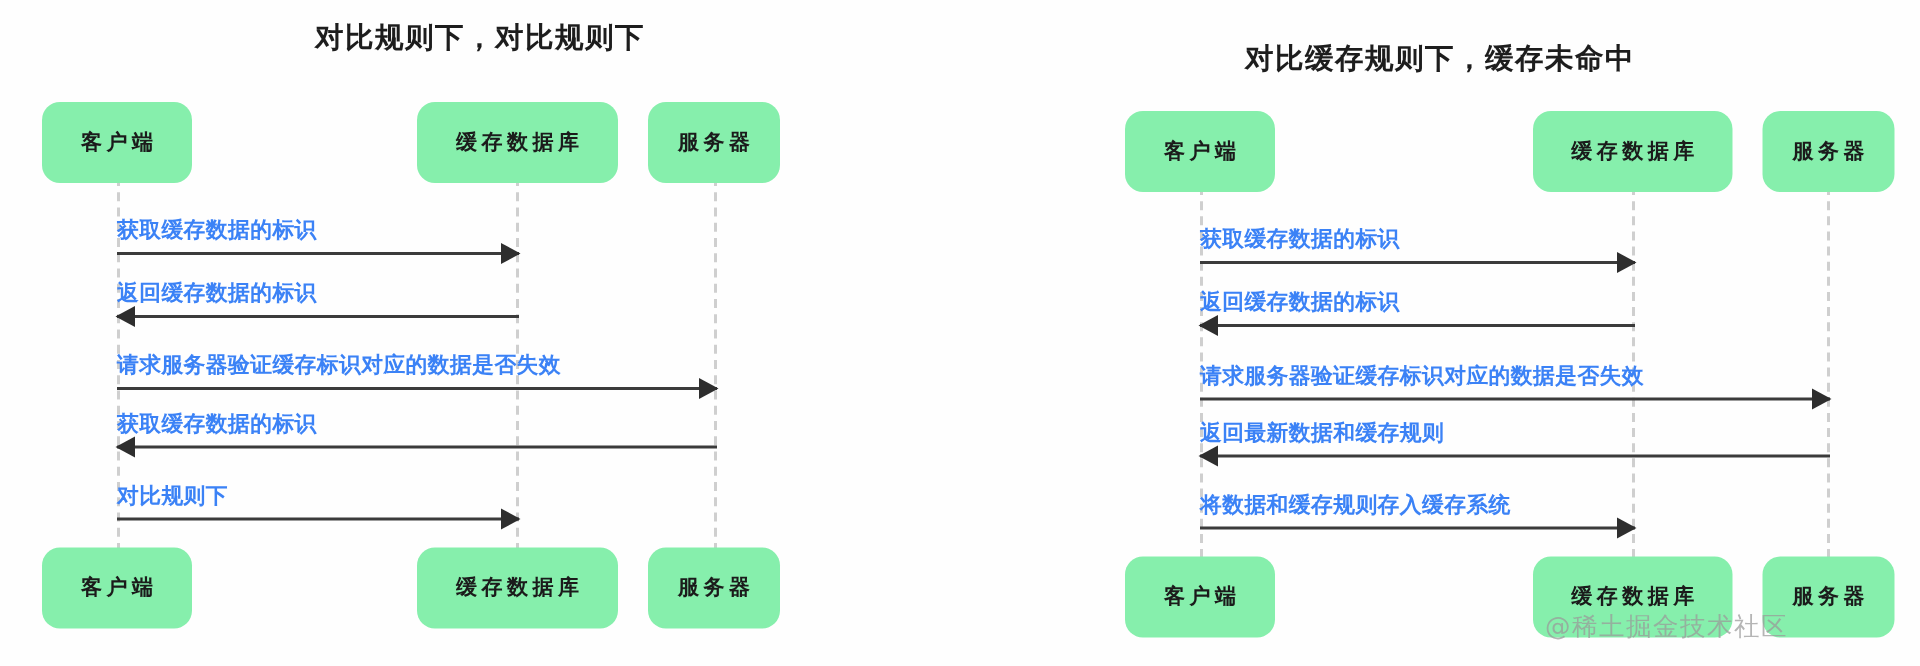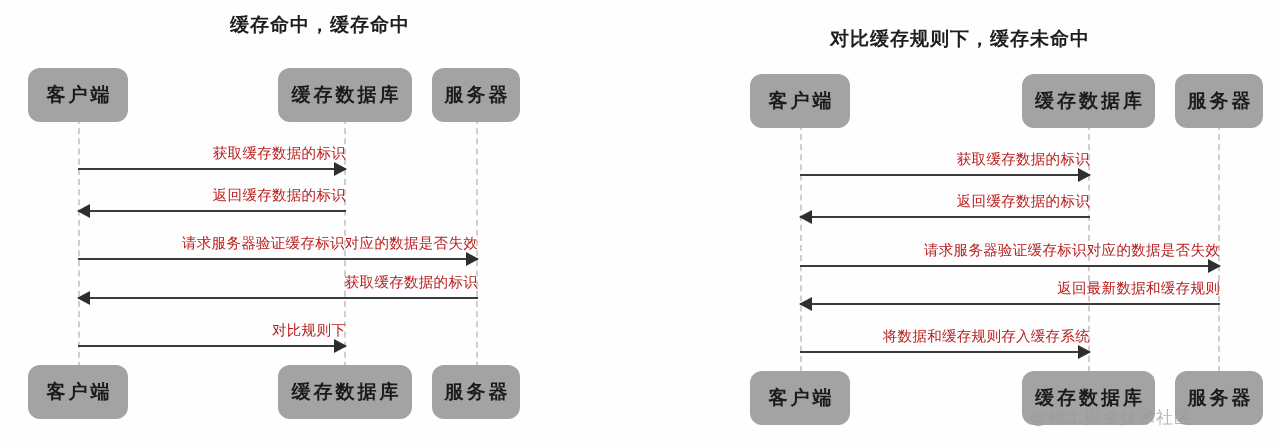--- a/index.html
+++ b/index.html
@@ -31,27 +31,27 @@
     font-weight: 700;
     color: #1d1d1d;
     letter-spacing: 1px;
     white-space: nowrap;
   }
   #diagram-left .diagram-title  { top: 12px; }
   #diagram-right .diagram-title { top: 26px; }
 
   .actor-box {
     position: absolute;
-    background: #a3a3a3;
+    background: #86efac;
     border-radius: 12px;
     display: flex;
     align-items: center;
     justify-content: center;
     color: #1b1b1b;
-    font-size: 19px;
+    font-size: 14px;
     font-weight: 600;
     letter-spacing: 3px;
     text-indent: 3px;
     box-sizing: border-box;
     white-space: nowrap;
   }
 
   .lifeline {
     position: absolute;
     width: 0;
@@ -83,44 +83,44 @@
     border-left: 13px solid #2e2e2e;
   }
   .msg.to-left .head {
     left: -1px;
     border-right: 13px solid #2e2e2e;
   }
   .msg .label {
     position: absolute;
     bottom: 5px;
     width: 100%;
-    text-align: right;
+    text-align: left;
     font-size: 14.5px;
-    font-weight: 400;
-    color: #b91c1c;
+    font-weight: 700;
+    color: #3b82f6;
     white-space: nowrap;
     letter-spacing: 0.3px;
   }
 
   .watermark {
     position: absolute;
     font-size: 17px;
     font-weight: 400;
     color: #9a9a9a;
     opacity: 0.72;
     white-space: nowrap;
     letter-spacing: 1px;
   }
 </style>
 </head>
 <body>
 
 <div class="diagram" id="diagram-left">
 
-  <div class="diagram-title">缓存命中，缓存命中</div>
+  <div class="diagram-title">对比规则下，对比规则下</div>
 
   <div class="lifeline" style="left:78px;  top:118px; height:250px;"></div>
   <div class="lifeline" style="left:344px; top:118px; height:250px;"></div>
   <div class="lifeline" style="left:476px; top:118px; height:250px;"></div>
 
   <div class="actor-box" style="left:28px;  top:68px; width:100px; height:54px;">客户端</div>
   <div class="actor-box" style="left:278px; top:68px; width:134px; height:54px;">缓存数据库</div>
   <div class="actor-box" style="left:432px; top:68px; width:88px;  height:54px;">服务器</div>
 
   <div class="msg to-right" style="left:78px; top:168px; width:268px;">

